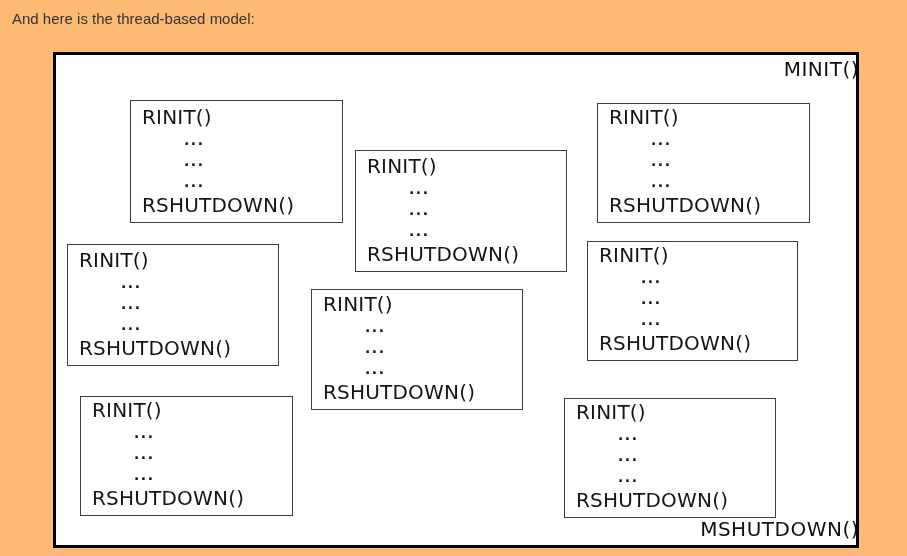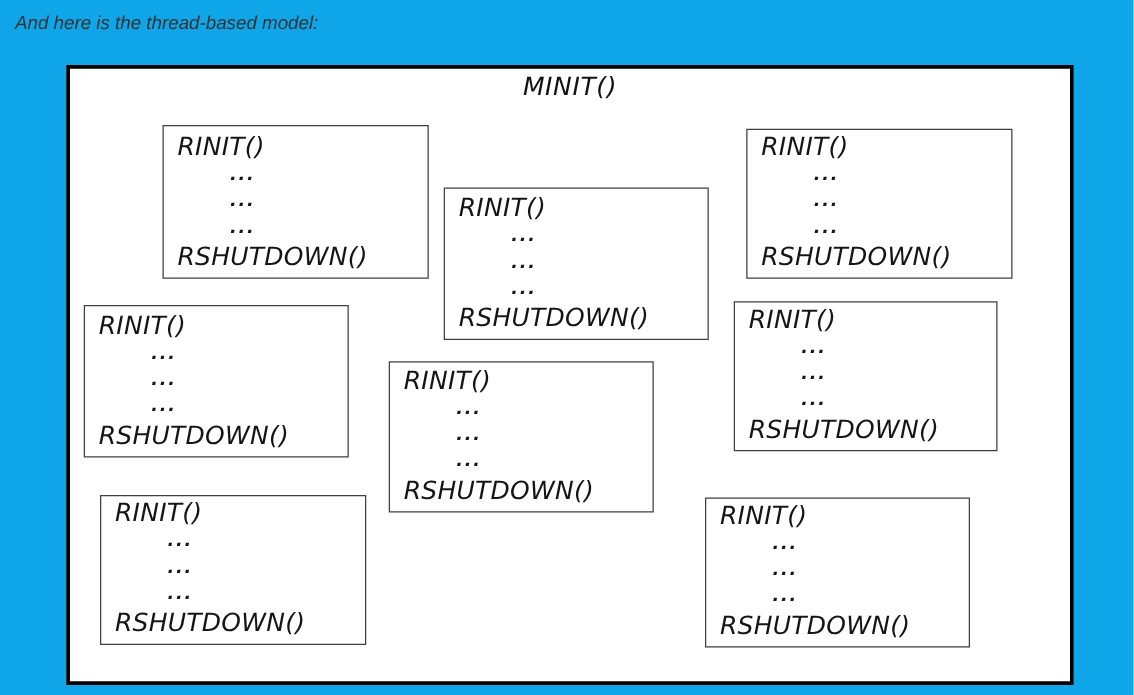--- a/index.html
+++ b/index.html
@@ -4,24 +4,23 @@
 <style>
   html, body {
     margin: 0;
     padding: 0;
     background: #ffffff;
   }
   #page {
     position: relative;
     width: 907px;
     height: 556px;
-    background: #0ea5e9;
+    background: #fdba74;
     overflow: hidden;
     font-family: "DejaVu Sans", sans-serif;
-    font-style: italic;
   }
   .caption {
     position: absolute;
     left: 12px;
     top: 9px;
     font-family: "Liberation Sans", sans-serif;
     font-size: 15px;
     line-height: 19px;
     color: #333333;
     white-space: nowrap;
@@ -33,21 +32,21 @@
     width: 806px;
     height: 496px;
     box-sizing: border-box;
     border: 3px solid #000000;
     background: #ffffff;
   }
   .m-label {
     position: absolute;
     left: 53px;
     width: 806px;
-    text-align: center;
+    text-align: right;
     font-size: 20px;
     line-height: 24px;
     color: #111111;
     letter-spacing: 0.5px;
   }
   .m-label.top { top: 57px; }
   .m-label.bottom { top: 517px; }
   .tbox {
     position: absolute;
     box-sizing: border-box;
@@ -151,14 +150,15 @@
   </div>
 
   <div class="tbox b7">
     <div class="fn">RINIT()</div>
     <div class="dots">...</div>
     <div class="dots">...</div>
     <div class="dots">...</div>
     <div class="fn">RSHUTDOWN()</div>
   </div>
 
+  <div class="m-label bottom">MSHUTDOWN()</div>
 
 </div>
 
 </body></html>

